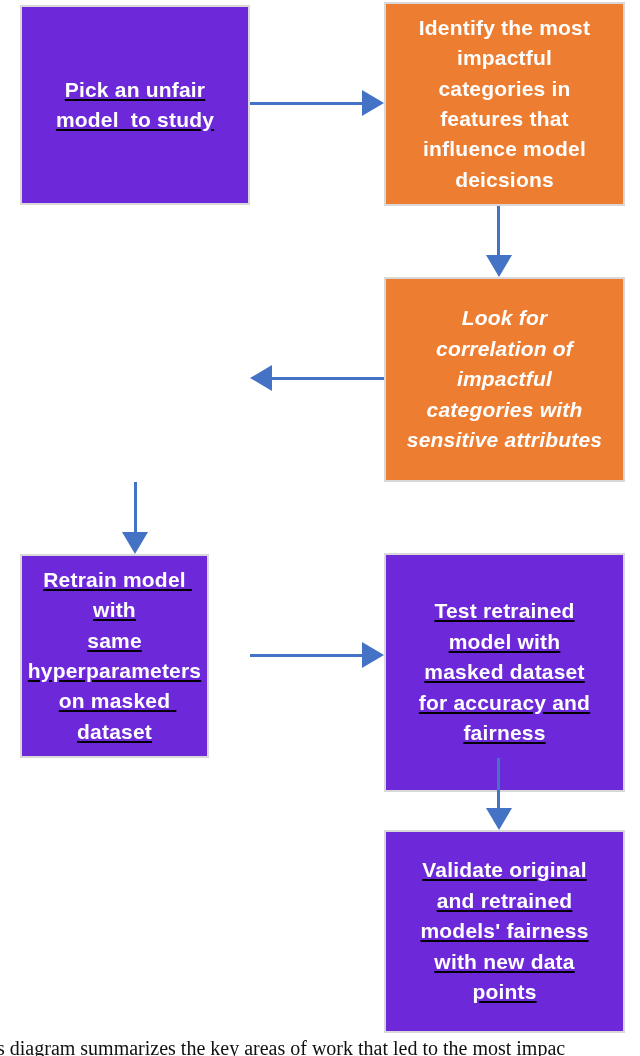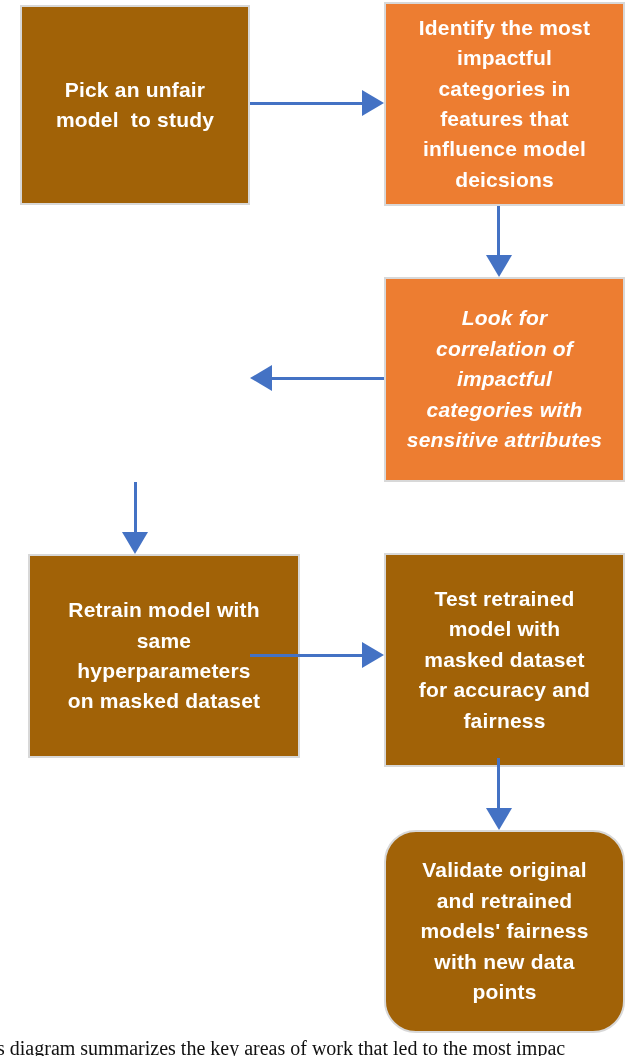--- a/index.html
+++ b/index.html
@@ -28,21 +28,21 @@
     padding: 4px 6px;
   }
   .node-text {
     white-space: pre-wrap;
     color: #ffffff;
     font-size: 21px;
     line-height: 1.45;
     font-weight: 600;
     letter-spacing: 0.2px;
   }
-  .node.blue   { background: #a16207; }
+  .node.blue   { background: #6d28d9; text-decoration: underline; }
   .node.orange { background: #ED7D31; }
 
   .arrow-shaft {
     position: absolute;
     background: #4472C4;
   }
   .arrow-head {
     position: absolute;
     width: 0;
     height: 0;
@@ -94,36 +94,36 @@
 
   <div class="node orange" style="left:384px; top:277px; width:241px; height:205px;font-style:italic;">
     <span class="node-text">Look for
 correlation of
 impactful
 categories with
 sensitive attributes</span>
   </div>
 
 
-  <div class="node blue" style="left:28px; top:554px; width:272px; height:204px;">
+  <div class="node blue" style="left:20px; top:554px; width:189px; height:204px;">
     <span class="node-text">Retrain model with
 same
 hyperparameters
 on masked dataset</span>
   </div>
 
-  <div class="node blue" style="left:384px; top:553px; width:241px; height:214px;">
+  <div class="node blue" style="left:384px; top:553px; width:241px; height:239px;">
     <span class="node-text">Test retrained
 model with
 masked dataset
 for accuracy and
 fairness</span>
   </div>
 
-  <div class="node blue" style="left:384px; top:830px; width:241px; height:203px;border-radius:32px;">
+  <div class="node blue" style="left:384px; top:830px; width:241px; height:203px;">
     <span class="node-text">Validate original
 and retrained
 models' fairness
 with new data
 points</span>
   </div>
 
   <div>
     <div class="arrow-shaft" style="left:250px; top:102px; width:114px; height:3px;"></div>
     <div class="arrow-head head-right" style="left:362px; top:90px;"></div>

